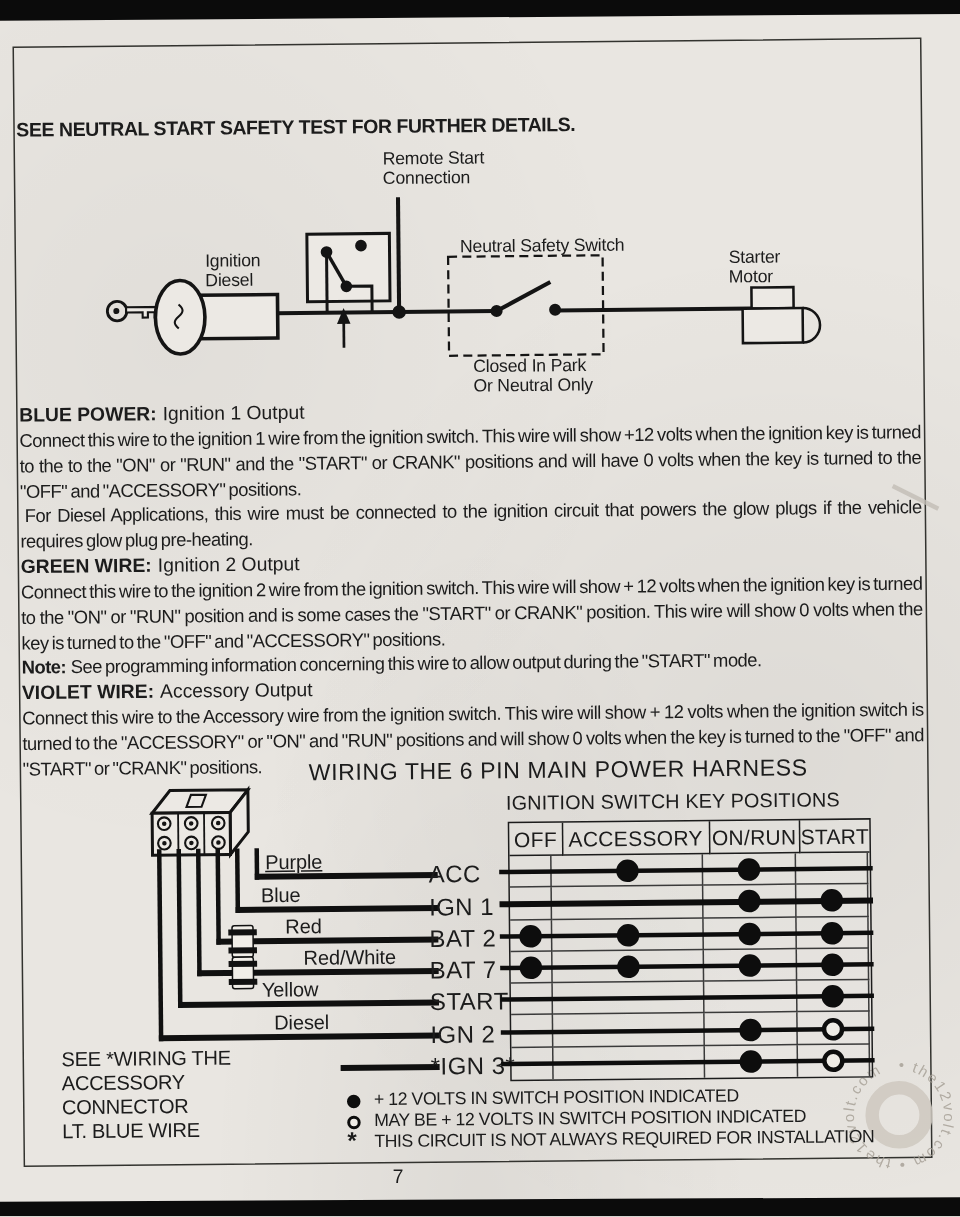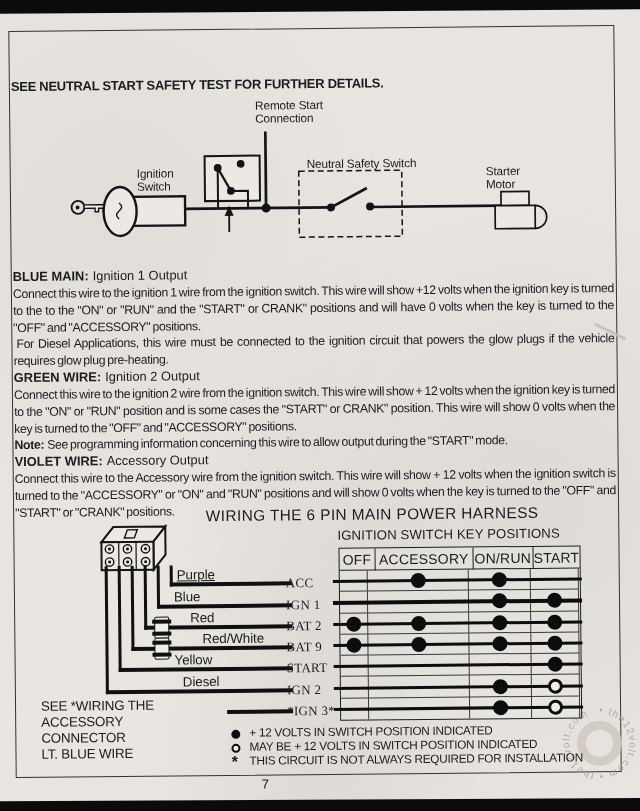--- a/index.html
+++ b/index.html
@@ -30,21 +30,21 @@
   .wsec-sub{margin-left:4px;}
   .wsec-body,.wsec-extra{font-size:12.3px;line-height:16.8px;letter-spacing:-0.35px;word-spacing:-1px;text-align:justify;}
   .wsec-extra .b{margin-right:3px;}
 
   .harness-heading{position:absolute;left:161px;top:506px;width:420px;text-align:center;font-size:15.4px;letter-spacing:0.4px;white-space:nowrap;}
 
   #harness-wires{position:absolute;inset:0;z-index:2;}
   .wire-v{position:absolute;width:3px;background:#101010;}
   .wire-h{position:absolute;height:3.2px;background:#101010;}
   .wire-color-label{position:absolute;font-size:13.4px;letter-spacing:-0.1px;white-space:nowrap;}
-  .wire-terminal{position:absolute;font-size:13px;letter-spacing:0.3px;white-space:nowrap;font-family:Liberation Serif, serif;}
+  .wire-terminal{position:absolute;font-size:16px;letter-spacing:0.3px;white-space:nowrap;}
   .fuse{position:absolute;width:15px;height:22px;border:1.6px solid #111;border-radius:2px;background:#f1eee8;box-sizing:border-box;z-index:3;}
   .fuse::before{content:"";position:absolute;left:-3px;right:-3px;top:2px;height:4px;background:#111;}
   .fuse::after{content:"";position:absolute;left:-3px;right:-3px;bottom:2px;height:4px;background:#111;}
 
   .see-note{position:absolute;left:38px;top:696px;font-size:13.4px;line-height:16px;letter-spacing:-0.2px;white-space:pre-line;}
 
   #key-table{position:absolute;left:337px;top:528px;width:242px;z-index:2;}
   .kt-title{font-size:13.2px;letter-spacing:0.1px;white-space:nowrap;margin-left:-1px;}
   .kt-box{margin-top:5px;width:242px;border:1.6px solid #1c1c1c;box-sizing:border-box;background:rgba(255,255,255,0.12);}
   .kt-header{display:flex;height:22px;}
@@ -145,27 +145,29 @@
         <circle cx="126" cy="560" r="4.2" stroke-width="1.4"></circle>
           <circle cx="126" cy="560" r="1.5" fill="#141414" stroke="none"></circle>
         <circle cx="144" cy="560" r="4.2" stroke-width="1.4"></circle>
           <circle cx="144" cy="560" r="1.5" fill="#141414" stroke="none"></circle>
       </g>
     </svg>
 
     <div class="dlabel" style="left:258px;top:99px;">Remote Start
 Connection</div>
     <div class="dlabel" style="left:139px;top:166px;">Ignition
-Switch</div>
+Diesel</div>
     <div class="dlabel" style="left:309px;top:158px;white-space:nowrap;">Neutral Safety Switch</div>
+    <div class="dlabel" style="left:317px;top:238px;">Closed In Park
+Or Neutral Only</div>
     <div class="dlabel" style="left:488px;top:167px;">Starter
 Motor</div>
 
     <section class="wsec" style="top:266px;">
-      <div class="wsec-title"><span class="b">BLUE MAIN:</span><span class="wsec-sub">Ignition 1 Output</span></div>
+      <div class="wsec-title"><span class="b">BLUE POWER:</span><span class="wsec-sub">Ignition 1 Output</span></div>
       <div class="wsec-body">Connect this wire to the ignition 1 wire from the ignition switch. This wire will show +12 volts when the ignition key is turned to the to the "ON" or "RUN" and the "START" or CRANK" positions and will have 0 volts when the key is turned to the "OFF" and "ACCESSORY" positions.</div>
       <div class="wsec-extra"><span class="b"></span><span>For Diesel Applications, this wire must be connected to the ignition circuit that powers the glow plugs if the vehicle requires glow plug pre-heating.</span></div>
     </section>
     <section class="wsec" style="top:367px;">
       <div class="wsec-title"><span class="b">GREEN WIRE:</span><span class="wsec-sub">Ignition 2 Output</span></div>
       <div class="wsec-body">Connect this wire to the ignition 2 wire from the ignition switch. This wire will show + 12 volts when the ignition key is turned to the "ON" or "RUN" position and is some cases the "START" or CRANK" position. This wire will show 0 volts when the key is turned to the "OFF" and "ACCESSORY" positions.</div>
       <div class="wsec-extra"><span class="b">Note:</span><span>See programming information concerning this wire to allow output during the "START" mode.</span></div>
     </section>
     <section class="wsec" style="top:451px;">
       <div class="wsec-title"><span class="b">VIOLET WIRE:</span><span class="wsec-sub">Accessory Output</span></div>
@@ -185,21 +187,21 @@
         <div class="wire-terminal" style="left: 284px; top: 597px;">IGN 1</div>
         <div class="wire-v" style="left: 141.5px; top: 564px; height: 64px;"></div>
         <div class="wire-h" style="left: 141.5px; top: 624.4px; width: 148.5px;"></div>
         <div class="wire-color-label" style="left: 188px; top: 609px;">Red</div>
         <div class="fuse" style="left: 152px; top: 615px;"></div>
         <div class="wire-terminal" style="left: 284px; top: 618px;">BAT 2</div>
         <div class="wire-v" style="left: 128.5px; top: 564px; height: 85px;"></div>
         <div class="wire-h" style="left: 128.5px; top: 645.4px; width: 161.5px;"></div>
         <div class="wire-color-label" style="left: 200px; top: 630px;">Red/White</div>
         <div class="fuse" style="left: 152px; top: 636px;"></div>
-        <div class="wire-terminal" style="left: 284px; top: 639px;">BAT 9</div>
+        <div class="wire-terminal" style="left: 284px; top: 639px;">BAT 7</div>
         <div class="wire-v" style="left: 115.5px; top: 564px; height: 106px;"></div>
         <div class="wire-h" style="left: 115.5px; top: 666.4px; width: 174.5px;"></div>
         <div class="wire-color-label" style="left: 172px; top: 651px;">Yellow</div>
         <div class="wire-terminal" style="left: 284px; top: 660px;">START</div>
         <div class="wire-v" style="left: 102.5px; top: 564px; height: 128px;"></div>
         <div class="wire-h" style="left: 102.5px; top: 688.4px; width: 187.5px;"></div>
         <div class="wire-color-label" style="left: 180px; top: 673px;">Diesel</div>
         <div class="wire-terminal" style="left: 284px; top: 682px;">IGN 2</div>
         <div class="wire-h" style="left: 224px; top: 709.4px; width: 66px;"></div>
         <div class="wire-terminal" style="left: 284px; top: 703px;">*IGN 3*</div>

